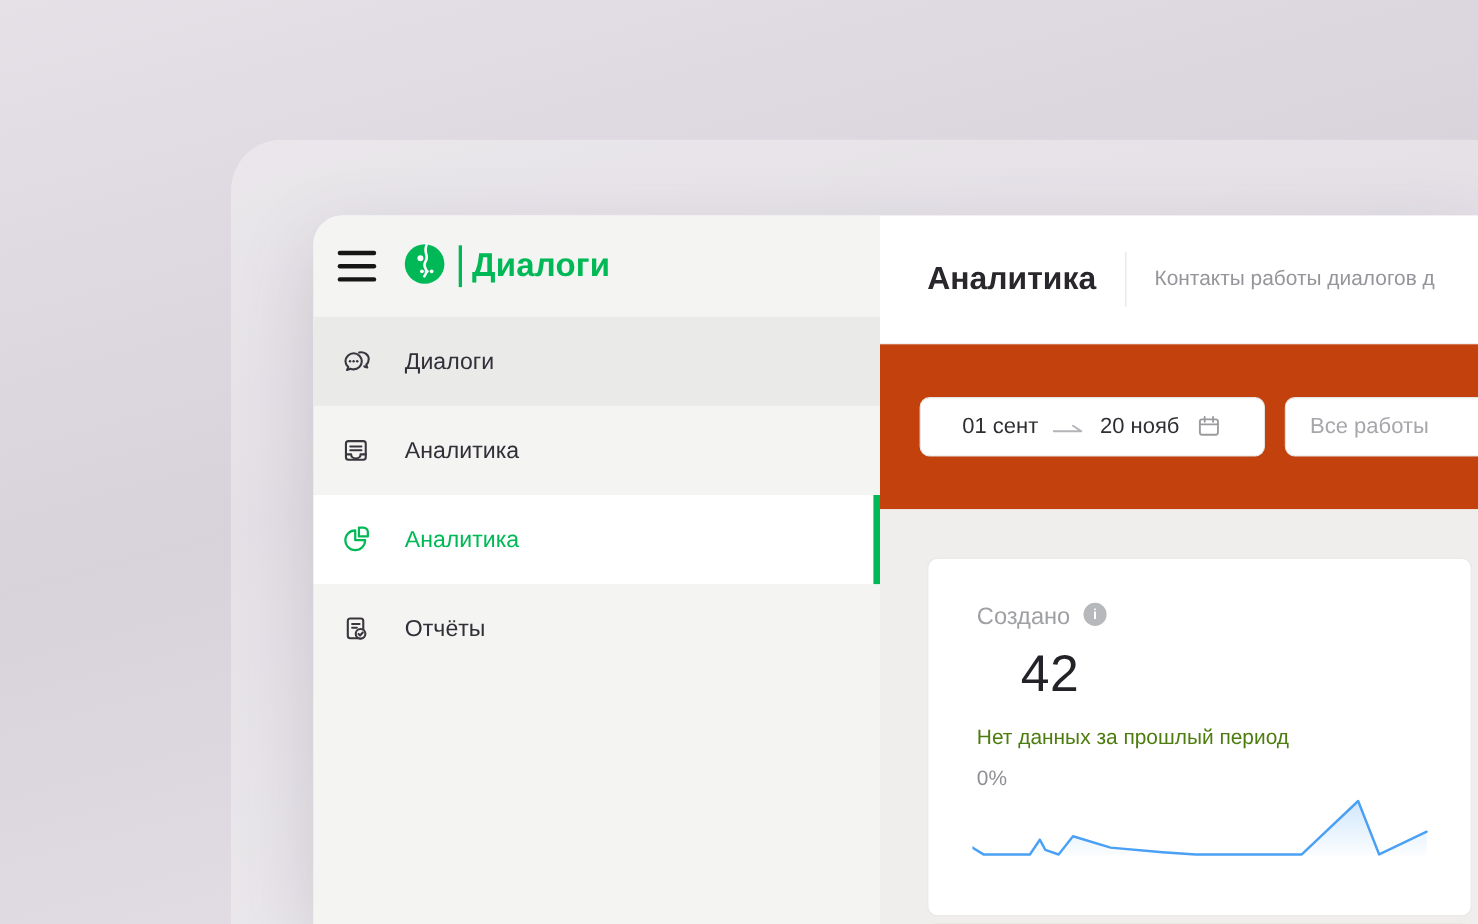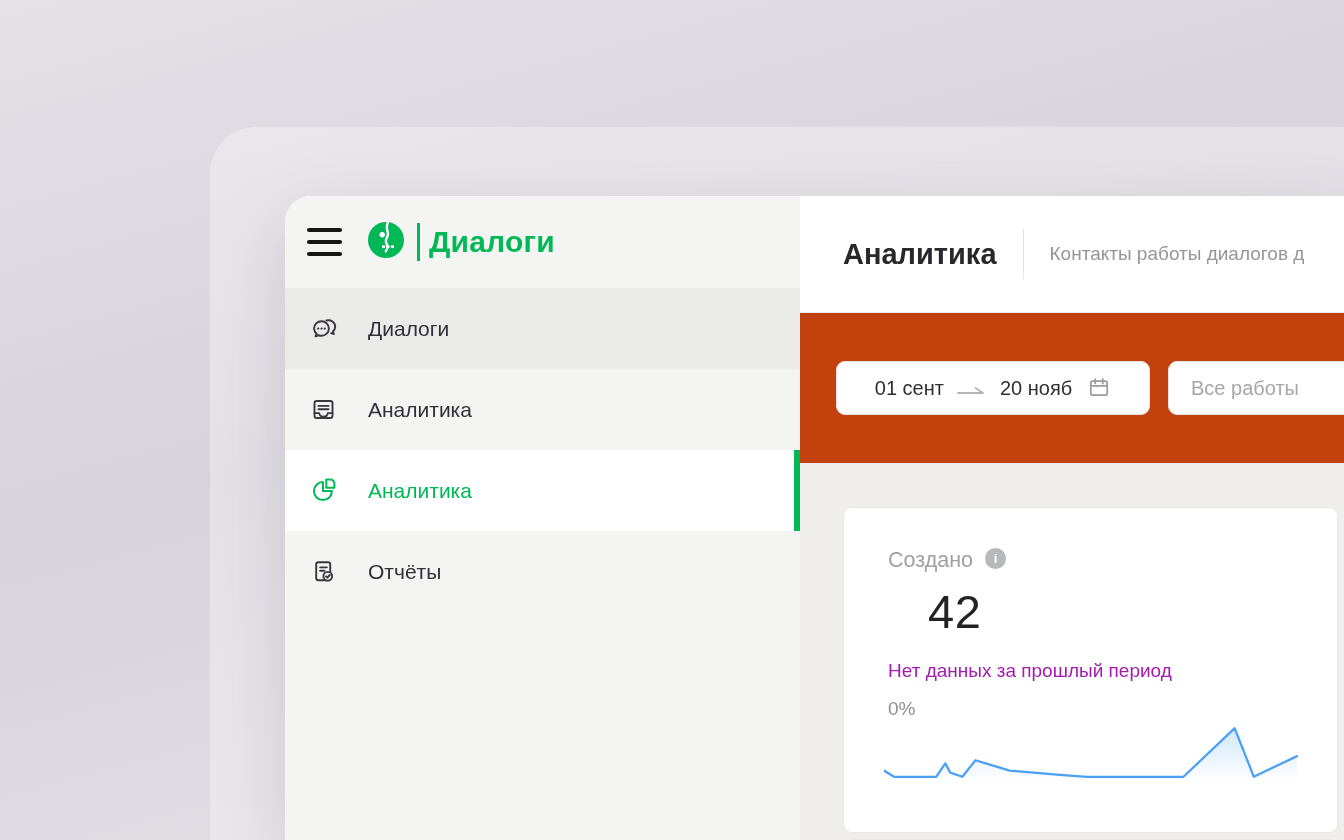--- a/index.html
+++ b/index.html
@@ -67,21 +67,21 @@
     border-radius:9px; position:relative;
   }
   .card-label-row{ position:absolute; left:44px; top:40px; display:flex; align-items:flex-start; gap:12px; }
   .card-label{ font-size:21.5px; color:#9fa0a4; }
   .info-badge{
     width:21px; height:21px; border-radius:50%; background:#b7b8bb; color:#fff;
     font-size:13px; font-weight:700; display:flex; align-items:center; justify-content:center;
     font-style:normal; cursor:pointer;
   }
   .metric-value{ position:absolute; left:44px; top:76px; font-size:47px; font-weight:400; color:#232227; letter-spacing:.5px;margin-left:40px; }
-  .metric-note{ position:absolute; left:44px; top:152px; font-size:19px; color:#a21caf; }
+  .metric-note{ position:absolute; left:44px; top:152px; font-size:19px; color:#4d7c0f; }
   .metric-pct{ position:absolute; left:44px; top:190px; font-size:19px; color:#8f8f94; }
   .spark{ position:absolute; left:40px; top:214px; width:414px; height:62px; }
   .card-next{ width:495px; height:30px; margin-top:6px; background:#fff; border:1px solid #e8e7e4; border-radius:9px 9px 0 0; }
 </style>
 </head>
 <body>
 
 <div class="bg-surface"></div>
 
 <div class="window">

